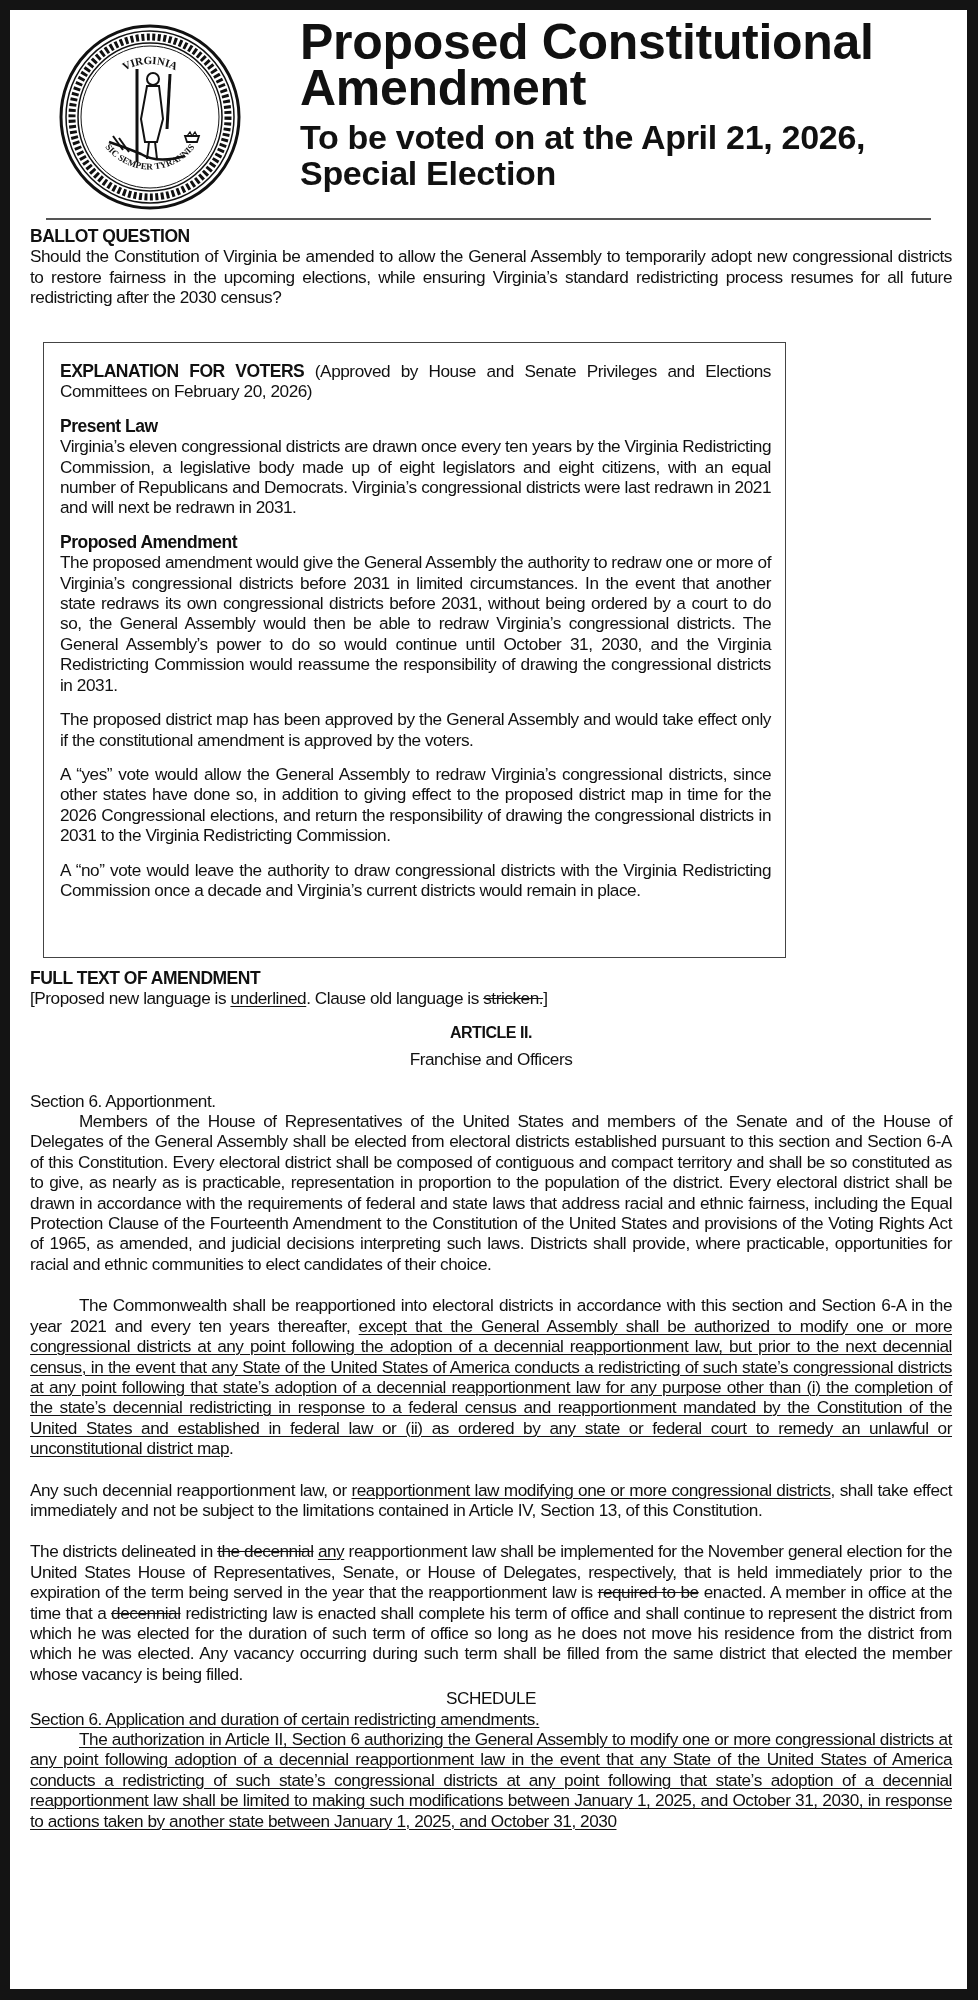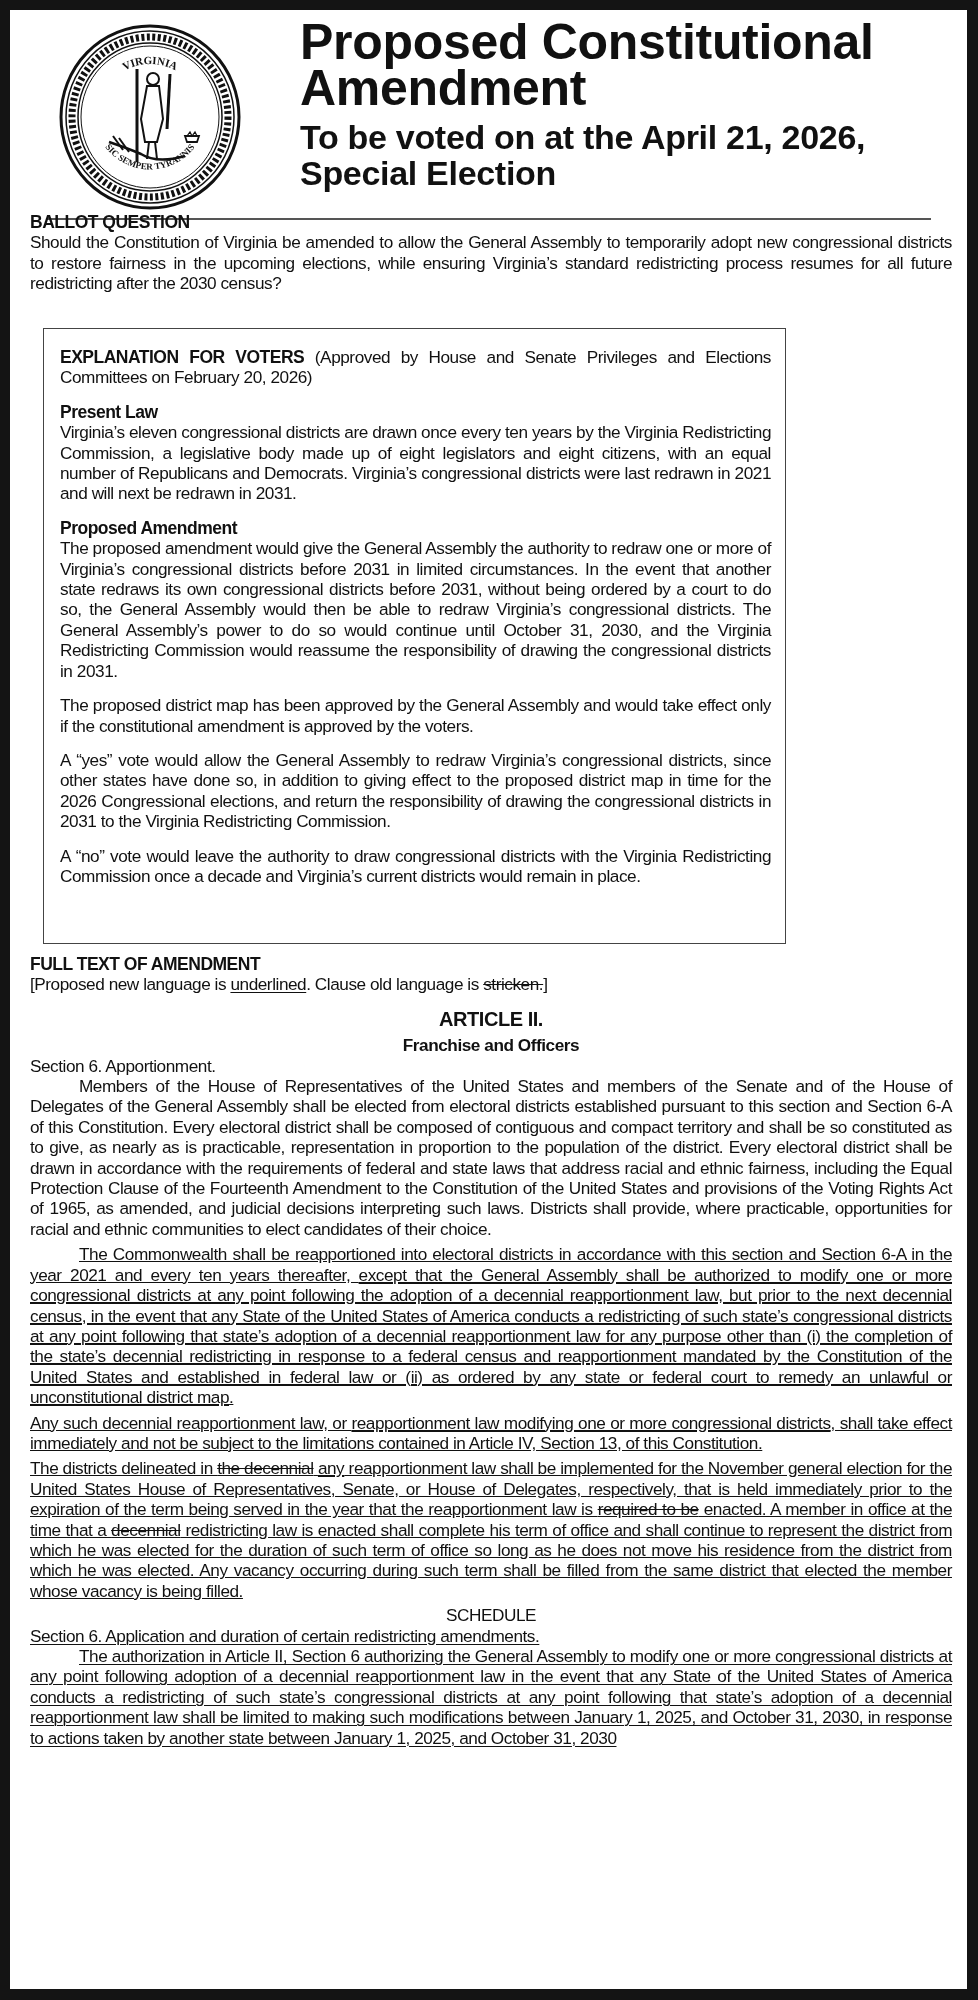--- a/index.html
+++ b/index.html
@@ -32,45 +32,45 @@
   }
   .subtitle {
     font-weight: bold; font-size: 34px; line-height: 36px; letter-spacing: -0.3px;
     margin: 8px 0 0 0;
   }
   .header-rule {
     position: absolute; left: 36px; top: 208px; width: 885px; height: 0;
     border-top: 2px solid #555;
   }
   .content {
-    position: absolute; left: 20px; top: 202px; width: 922px;
+    position: absolute; left: 20px; top: 216px; width: 922px;
     font-size: 17.2px; line-height: 20.4px; letter-spacing: -0.45px;
   }
   .h {
     font-weight: bold; font-size: 17.5px; letter-spacing: -0.5px;
   }
   p { margin: 0; text-align: justify; }
   .ballot { margin-bottom: 12px; }
   .explain-box {
     position: absolute; left: 13px; top: 116px; width: 743px; height: 616px;
     border: 1.5px solid #444;
     box-sizing: border-box;
     padding: 18px 14px 0 16px;
   }
   .explain-box p { margin-bottom: 14px; }
   .explain-box .tight { margin-bottom: 10px; }
   .full {
     position: absolute; left: 0; top: 742px; width: 922px;
   }
-  .article { font-weight: bold; font-size: 20px; margin: 14px 0 6px 0; text-align:center; }
-  .franchise { margin: 0 0 0 0; text-align:center;font-weight:bold; }
+  .article { font-weight: bold; font-size: 16px; margin: 14px 0 6px 0; text-align:center; }
+  .franchise { margin: 0 0 21px 0; text-align:center; }
   .indent { text-indent: 49px; }
   .ul { text-decoration: underline; text-decoration-thickness: 1.2px; text-underline-offset: 2px; }
   .st { text-decoration: line-through; }
-  .gap { margin-top: 5px; text-decoration: underline; }
+  .gap { margin-top: 21px; }
   .schedule-title { text-align: center; margin-top: 4px; }
 </style>
 </head>
 <body>
 
 <div class="page">
 
   <div class="header">
     <div class="seal">
       <svg width="186" height="186" viewBox="0 0 186 186">

